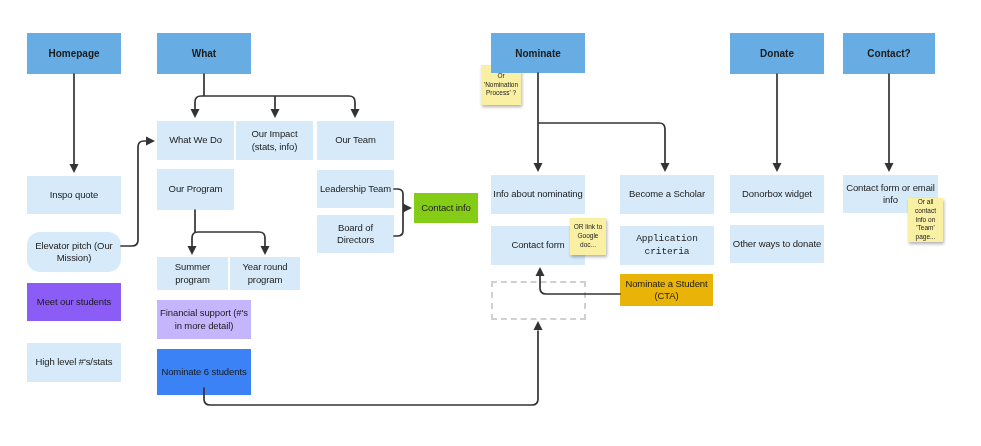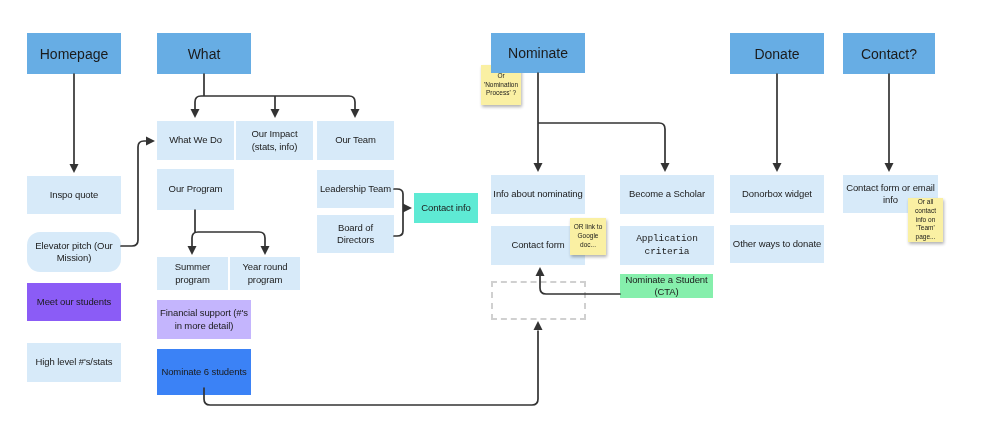--- a/index.html
+++ b/index.html
@@ -1,19 +1,19 @@
 <!DOCTYPE html>
 <html><head>
 <meta charset="utf-8">
 <style>
   html,body{margin:0;padding:0;background:#ffffff;}
   #canvas{position:relative;font-family:"Liberation Sans",sans-serif;overflow:hidden;}
   .node{position:absolute;display:flex;align-items:center;justify-content:center;
         text-align:center;box-sizing:border-box;z-index:1;}
-  .header{font-size:14px;font-weight:400;z-index:3;}
+  .header{font-size:10px;font-weight:700;z-index:3;}
   .box,.cta{font-size:9.5px;letter-spacing:-0.1px;line-height:1.3;padding:2px;}
   .sticky{position:absolute;display:flex;align-items:center;justify-content:center;
           text-align:center;font-size:6.5px;line-height:1.35;padding:1px;box-sizing:border-box;
           box-shadow:1px 2px 3px rgba(0,0,0,0.3);}
   .sticky.back{z-index:2;}
   .sticky.front{z-index:4;}
   .dashedbox{position:absolute;box-sizing:border-box;border:2px dashed #d0d0d0;
              background:transparent;z-index:1;}
   svg.wires{position:absolute;left:0;top:0;z-index:5;pointer-events:none;}
 </style>
@@ -29,30 +29,30 @@
     <div class="node box" style="left: 27px; top: 176px; width: 94px; height: 38px; background: rgb(215, 234, 249);">Inspo quote</div>
     <div class="node box" style="left: 27px; top: 232px; width: 94px; height: 40px; background: rgb(215, 234, 249); border-radius: 13px;">Elevator pitch (Our Mission)</div>
     <div class="node box" style="left: 27px; top: 283px; width: 94px; height: 38px; background: #8b5cf6;">Meet our students</div>
     <div class="node box" style="left: 157px; top: 121px; width: 77px; height: 39px; background: rgb(215, 234, 249);">What We Do</div>
     <div class="node box" style="left: 27px; top: 343px; width: 94px; height: 39px; background: rgb(215, 234, 249);">High level #'s/stats</div>
     <div class="node box" style="left: 236px; top: 121px; width: 77px; height: 39px; background: rgb(215, 234, 249);">Our Impact (stats, info)</div>
     <div class="node box" style="left: 317px; top: 121px; width: 77px; height: 39px; background: rgb(215, 234, 249);">Our Team</div>
     <div class="node box" style="left: 157px; top: 169px; width: 77px; height: 41px; background: rgb(215, 234, 249);">Our Program</div>
     <div class="node box" style="left: 317px; top: 170px; width: 77px; height: 38px; background: rgb(215, 234, 249);">Leadership Team</div>
     <div class="node box" style="left: 317px; top: 215px; width: 77px; height: 38px; background: rgb(215, 234, 249);">Board of Directors</div>
-    <div class="node box" style="left: 414px; top: 193px; width: 64px; height: 30px; background: #5eead4;">Contact info</div>
+    <div class="node box" style="left: 414px; top: 193px; width: 64px; height: 30px; background: #84cc16;">Contact info</div>
     <div class="node box" style="left: 157px; top: 257px; width: 71px; height: 33px; background: rgb(215, 234, 249);">Summer program</div>
     <div class="node box" style="left: 230px; top: 257px; width: 70px; height: 33px; background: rgb(215, 234, 249);">Year round program</div>
     <div class="node box" style="left: 157px; top: 300px; width: 94px; height: 39px; background: #c4b5fd;">Financial support (#'s in more detail)</div>
     <div class="node box" style="left: 157px; top: 349px; width: 94px; height: 46px; background: #3b82f6;">Nominate 6 students</div>
     <div class="node box" style="left: 491px; top: 175px; width: 94px; height: 39px; background: rgb(215, 234, 249);">Info about nominating</div>
     <div class="node box" style="left: 491px; top: 226px; width: 94px; height: 39px; background: rgb(215, 234, 249);">Contact form</div>
     <div class="node box" style="left: 620px; top: 175px; width: 94px; height: 39px; background: rgb(215, 234, 249);">Become a Scholar</div>
     <div class="node box" style="left: 620px; top: 226px; width: 94px; height: 39px; background: rgb(215, 234, 249); font-family: Liberation Mono, monospace;">Application criteria</div>
-    <div class="node cta" style="left: 620px; top: 274px; width: 93px; height: 24px; background: #86efac;">Nominate a Student (CTA)</div>
+    <div class="node cta" style="left: 620px; top: 274px; width: 93px; height: 32px; background: #eab308;">Nominate a Student (CTA)</div>
     <div class="node box" style="left: 730px; top: 225px; width: 94px; height: 38px; background: rgb(215, 234, 249);">Other ways to donate</div>
     <div class="node box" style="left: 730px; top: 175px; width: 94px; height: 38px; background: rgb(215, 234, 249);">Donorbox widget</div>
     <div class="node box" style="left: 843px; top: 175px; width: 95px; height: 38px; background: rgb(215, 234, 249);">Contact form or email info</div>
     <div class="dashedbox" style="left: 491px; top: 281px; width: 95px; height: 39px; border-color: rgb(208, 208, 208);"></div>
     <div class="sticky back" style="left: 481px; top: 65px; width: 40px; height: 40px; background: rgb(250, 240, 163);">Or 'Nomination Process' ?</div>
     <div class="sticky front" style="left: 570px; top: 218px; width: 36px; height: 37px; background: rgb(250, 240, 163);">OR link to Google doc...</div>
     <div class="sticky front" style="left: 908px; top: 198px; width: 35px; height: 44px; background: rgb(250, 240, 163);">Or all contact info on 'Team' page...</div>
     <svg class="wires" width="981" height="446" viewBox="0 0 981 446">
       <path d="M74,74 L74,164" fill="none" stroke="#333333" stroke-width="1.7" stroke-linecap="round"></path>
       <polygon points="74,173 69.5,164 78.5,164" fill="#333333"></polygon>

